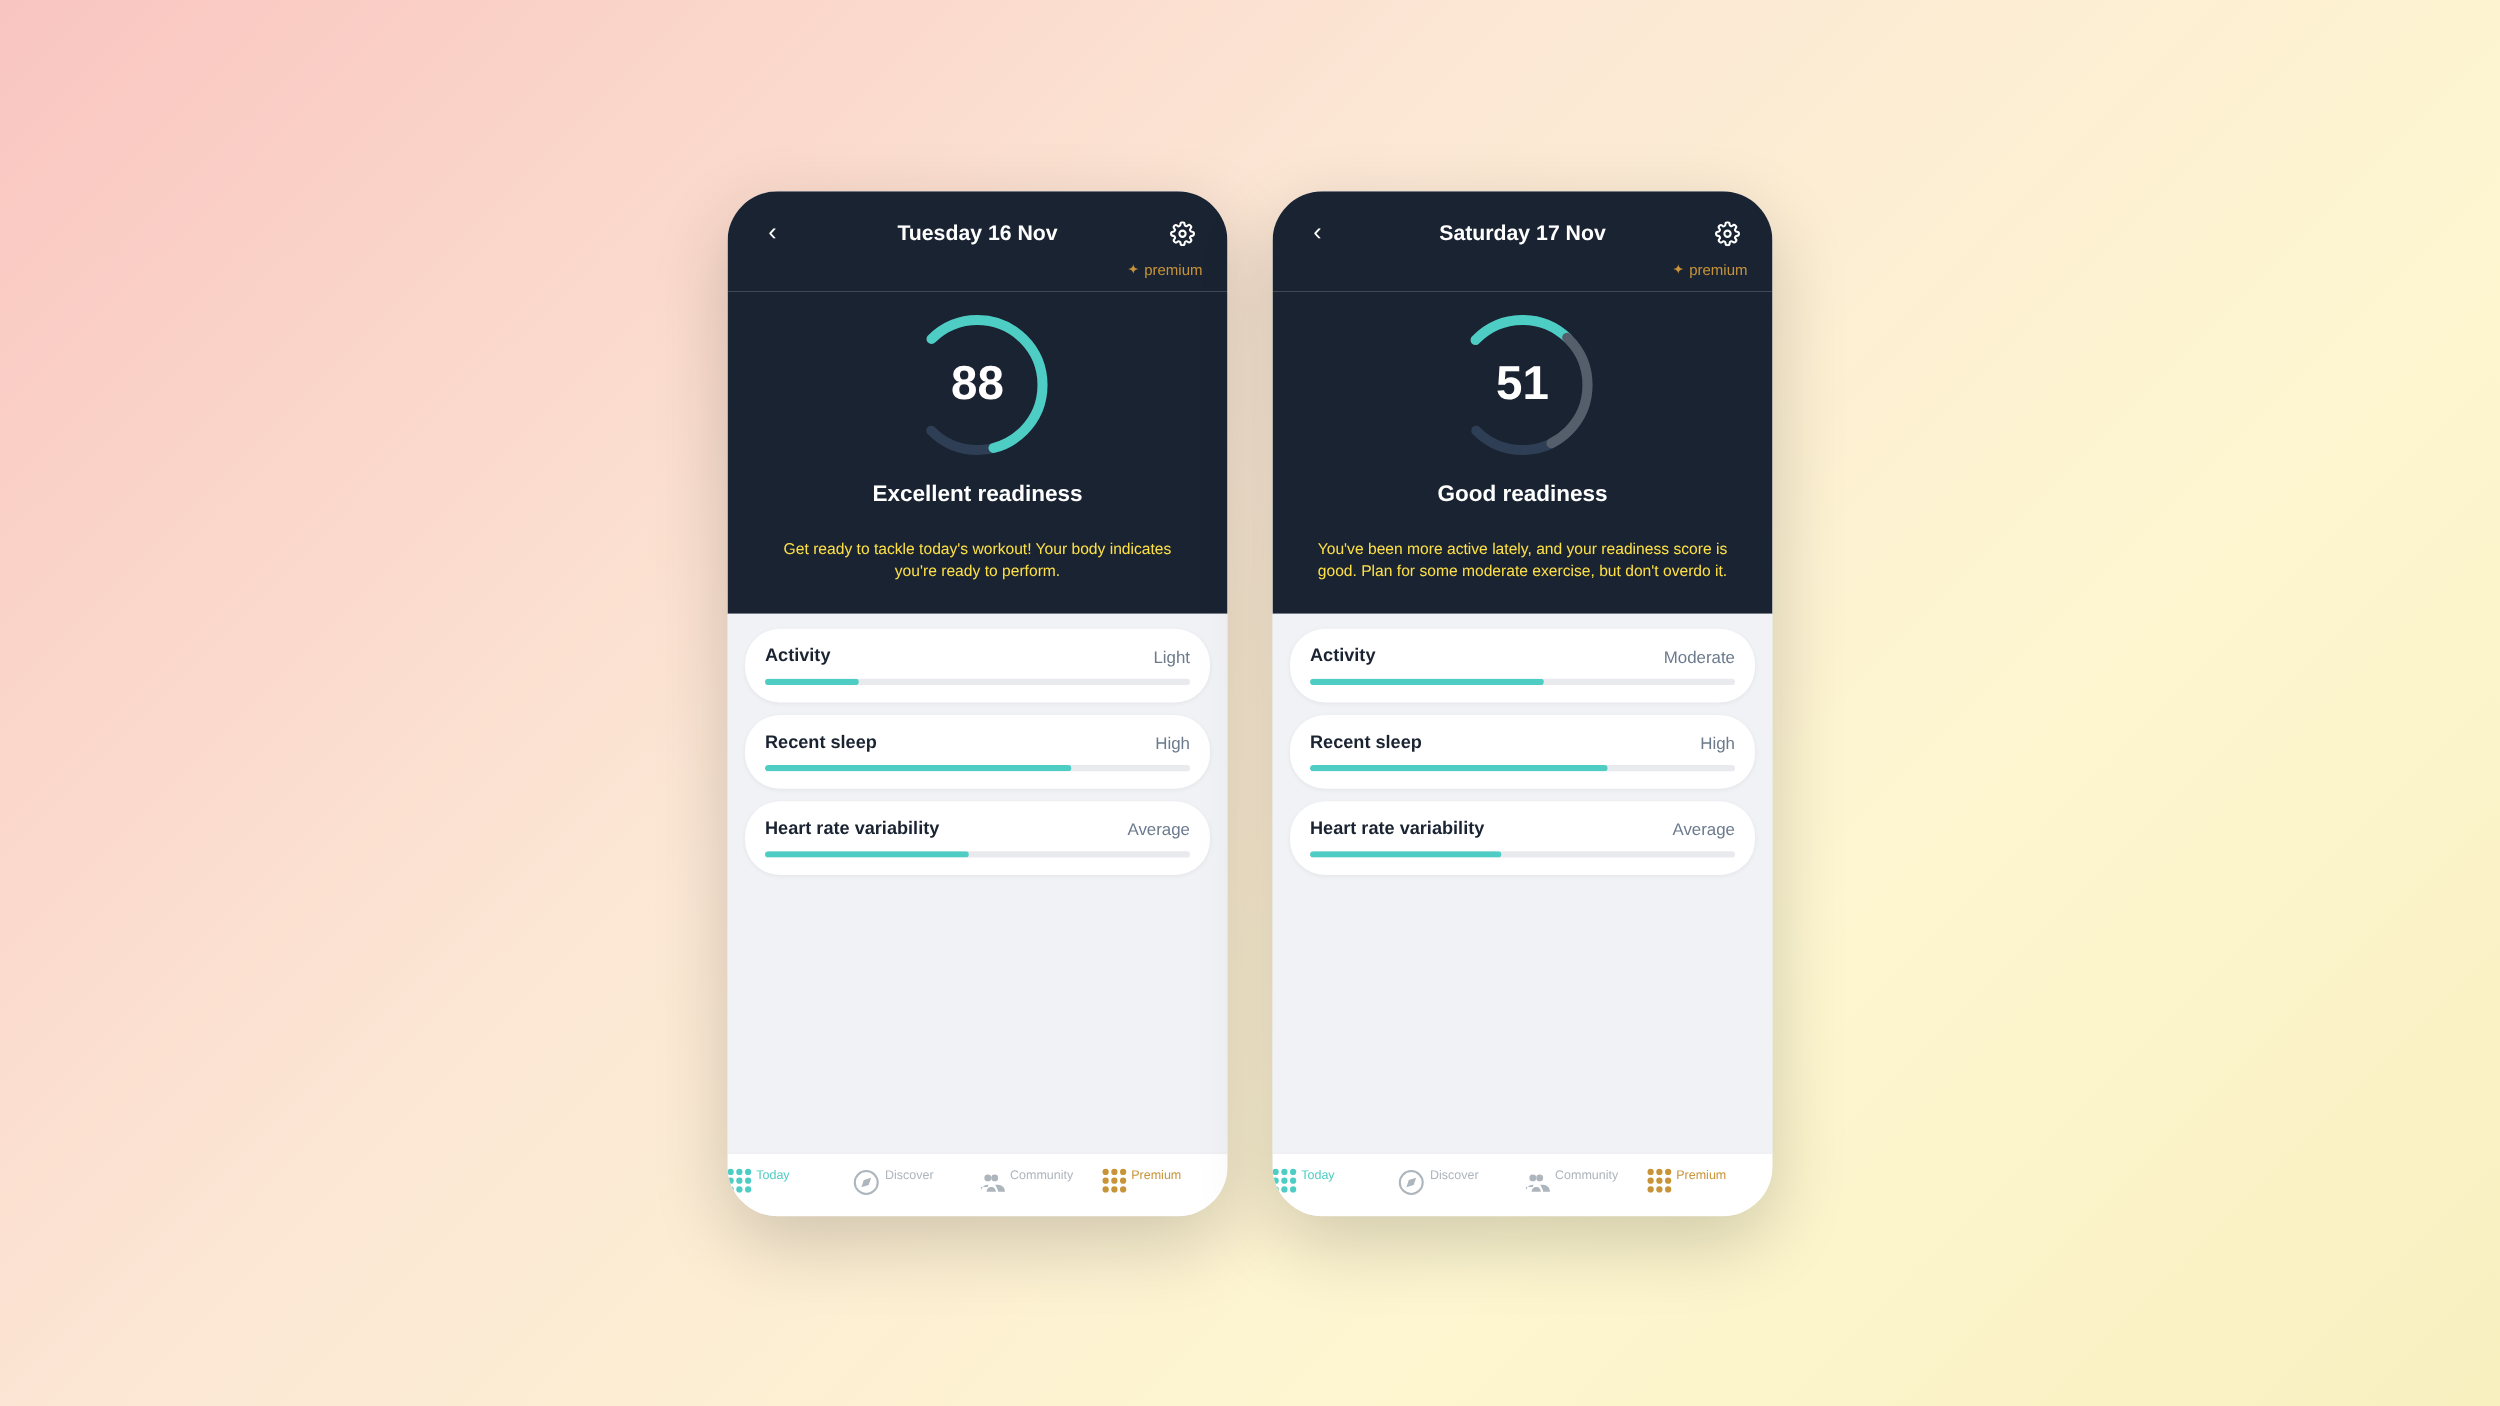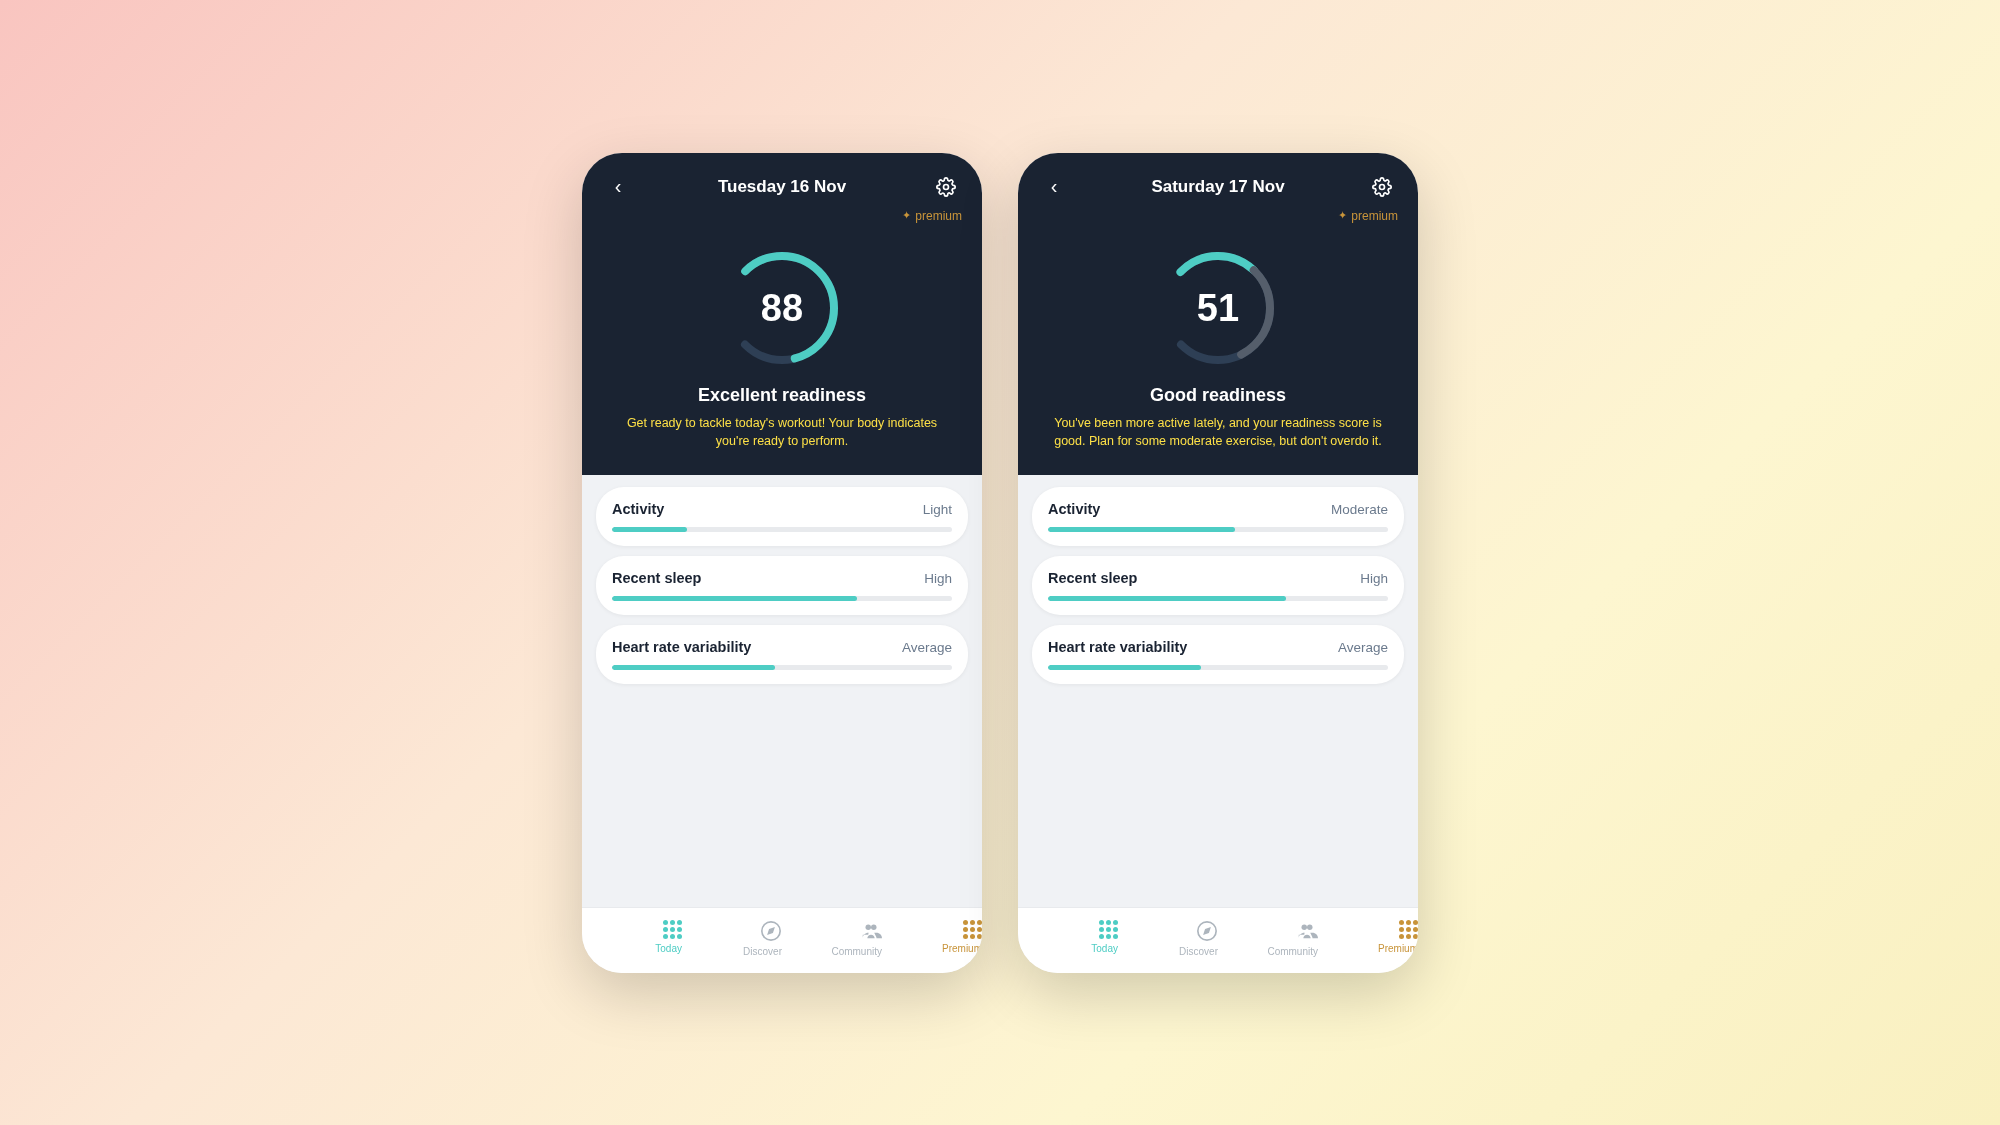--- a/index.html
+++ b/index.html
@@ -119,21 +119,21 @@
       left: 50%;
       transform: translate(-50%, -50%);
       color: white;
       font-size: 38px;
       font-weight: 700;
     }
     .readiness-title {
       color: white;
       font-size: 18px;
       font-weight: 600;
-      margin-bottom: 8px;
+      margin-bottom: 24px;
       text-align: right;
     }
     .readiness-desc {
       color: #fde047;
       font-size: 12.5px;
       text-align: center;
       line-height: 1.5;
       padding: 0 10px;
     }
     .cards-section {
@@ -182,22 +182,22 @@
     .bottom-nav {
       background: white;
       border-top: 1px solid #e8eaed;
       display: flex;
       padding: 8px 0 12px 0;
       flex-shrink: 0;
     }
     .nav-item {
       flex: 1;
       display: flex;
-      flex-direction: column;
-      align-items: flex-end;
+      flex-direction: row;
+      align-items: flex-start;
       gap: 4px;
       cursor: pointer;
       padding: 4px 0;
     }
     .nav-label {
       font-size: 10px;
       color: #adb5bd;
       font-weight: 500;
     }
     .nav-label.active {

